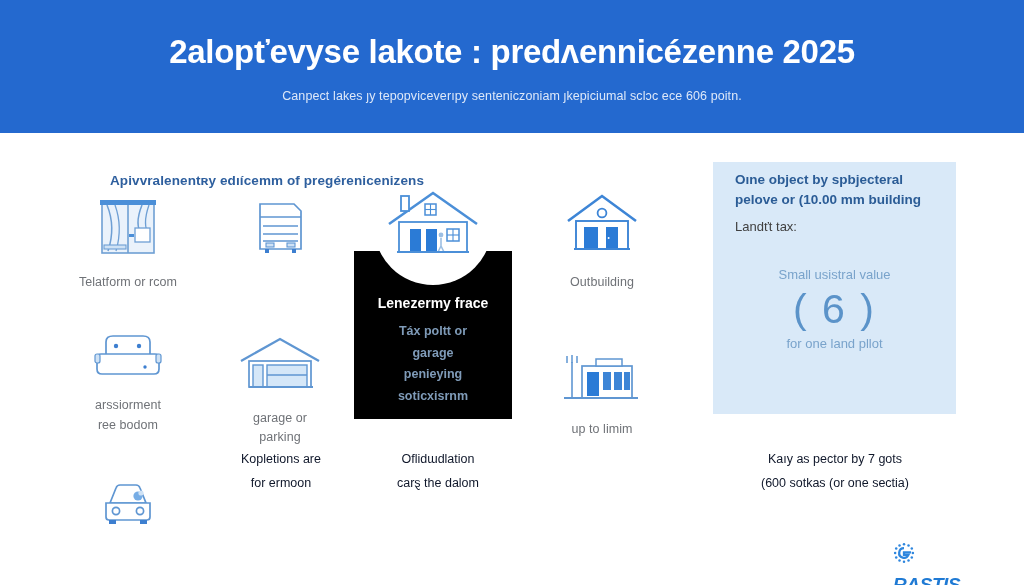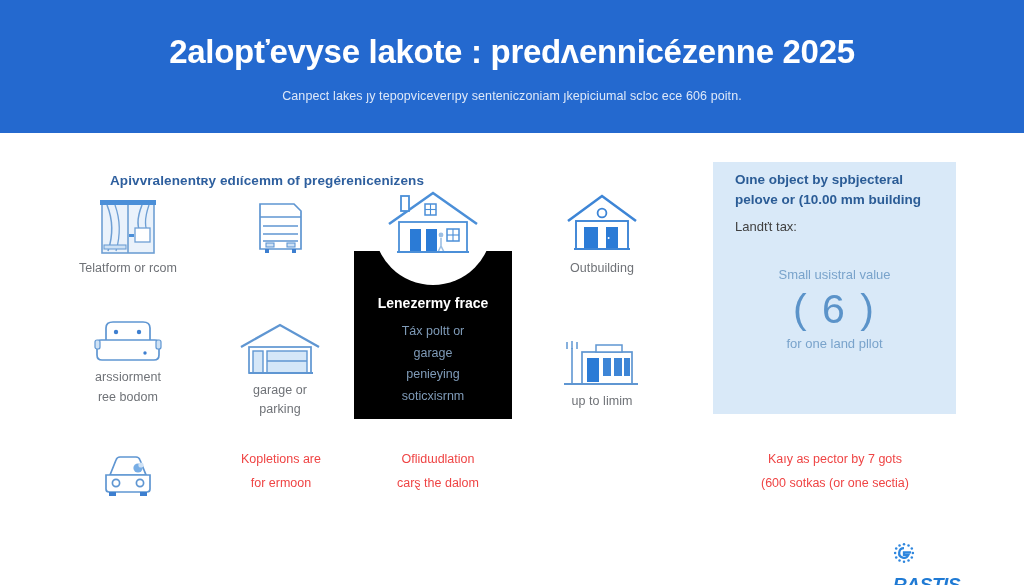--- a/index.html
+++ b/index.html
@@ -96,20 +96,21 @@
     flex-direction: column;
     align-items: center;
   }
   .icon-wrap {
     display: flex;
     align-items: flex-end;
     justify-content: center;
     height: 74px;
   }
   .cell-label {
+    margin-top: 14px;
     font-size: 12.5px;
     color: #6f7277;
     text-align: center;
     line-height: 1.55;
     letter-spacing: .05px;
   }
 
   
   .highlight-card {
     position: absolute;
@@ -157,20 +158,21 @@
     color: #ffffff;
     text-align: center;
     line-height: 1.3;
     margin-bottom: 9px;
   }
   .card-body {
     font-size: 12.5px;
     color: #7f9bb8;
     text-align: center;
     line-height: 1.72;
+    font-weight: bold;
   }
 
   
   .right-panel {
     position: absolute;
     left: 713px;
     top: 29px;
     width: 243px;
     height: 252px;
     background: #d9e9f8;
@@ -209,21 +211,21 @@
     font-size: 13px;
     color: #79a3cb;
     text-align: center;
     line-height: 1.4;
   }
 
   
   .bottom-note {
     position: absolute;
     font-size: 12.5px;
-    color: #ef4444;
+    color: #0f172a;
     text-align: center;
     line-height: 1.95;
   }
   .note-1 { left: 196px; top: 314px; width: 170px; }
   .note-2 { left: 348px; top: 314px; width: 180px; }
   .note-3 { left: 690px; top: 314px; width: 290px; }
 
   
   .logo {
     position: absolute;

